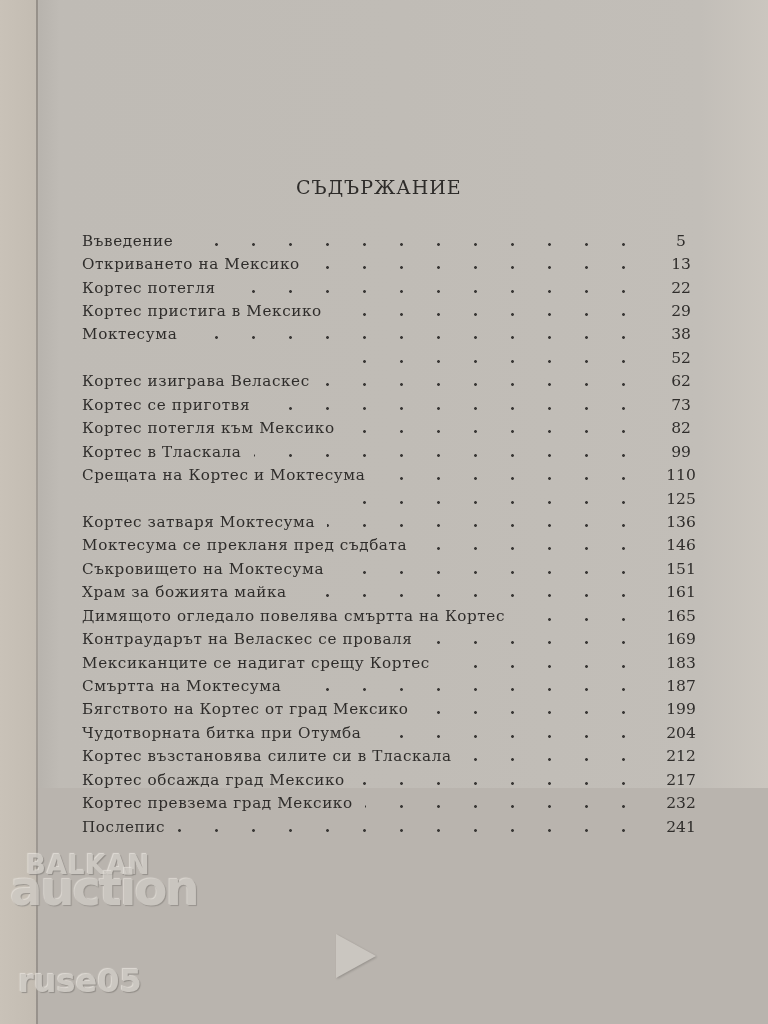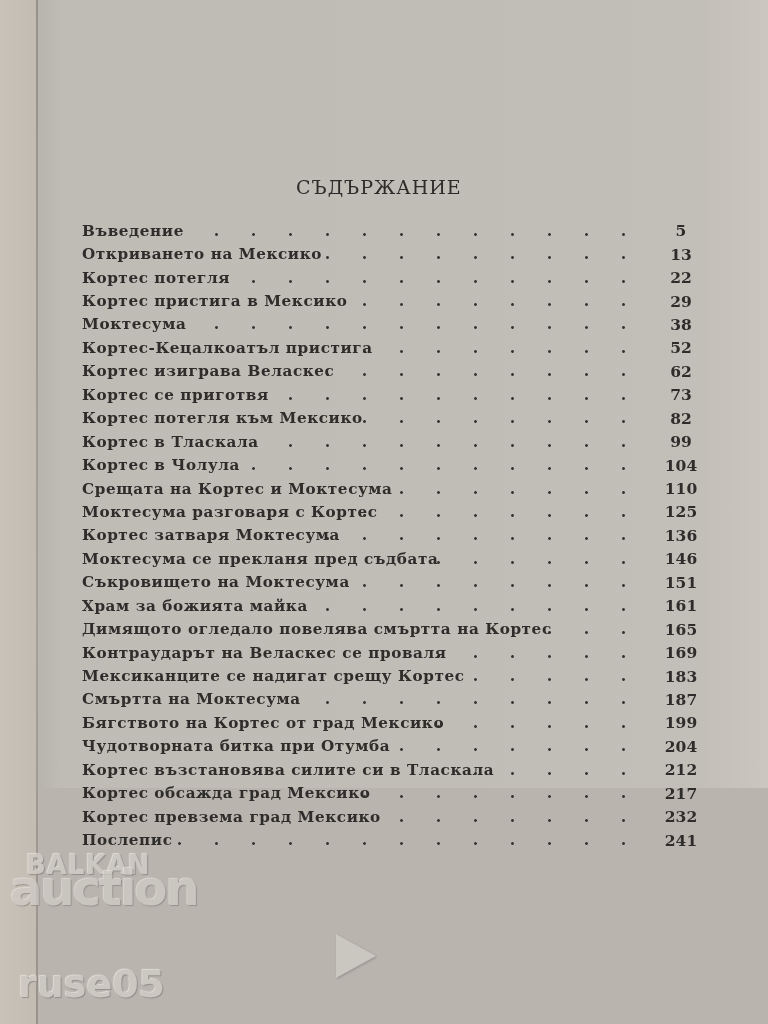--- a/index.html
+++ b/index.html
@@ -21,21 +21,21 @@
     .left-strip {
       position: absolute; left: 0; top: 0; width: 36px; height: 1024px;
       background: linear-gradient(90deg, #c9c2b8, #c3bcb2);
     }
     .title {
       position: absolute; left: 296px; top: 176px;
       font-family: "DejaVu Serif", serif;
       font-size: 19px; letter-spacing: 1px; color: #2e2c2a;
     }
     .toc {
-      position: absolute; left: 82px; top: 219px; width: 630px; font-weight: bold;
+      position: absolute; left: 82px; top: 229px; width: 630px;
     }
     .toc-row {
       position: relative; height: 23.45px; display: flex; align-items: center;
     }
     .toc-label {
       font-family: "DejaVu Serif", serif; font-size: 15.2px; color: #2f2d2b;
       white-space: nowrap; letter-spacing: 0.6px;
       background: transparent; padding-right: 8px; position: relative; z-index: 2;
     }
     .toc-dots {
@@ -48,21 +48,21 @@
       position: absolute; right: 0; width: 62px; text-align: center;
       font-family: "DejaVu Serif", serif; font-size: 15.5px; color: #2f2d2b;
     }
     .watermark {
       position: absolute; left: 6px; top: 850px; pointer-events: none;
       font-family: "DejaVu Sans", sans-serif; color: #cfcbc5;
       text-shadow: 1px 1px 1px #8c8883, -1px -1px 1px #e6e2dc;
     }
     .wm-brand { position: absolute; left: 20px; top: 0; font-size: 26px; font-weight: bold; letter-spacing: 1px; opacity: 0.85;}
     .wm-auction { position: absolute; left: 4px; top: 10px; font-size: 48px; font-weight: bold; letter-spacing: -2px; opacity: 0.75;}
-    .wm-user { position: absolute; left: 12px; top: 112px; font-size: 38px; font-weight: bold; opacity: 0.85;}
+    .wm-user { position: absolute; left: 12px; top: 112px; font-size: 32px; font-weight: bold; opacity: 0.85;}
     .wm-arrow {
       position: absolute; left: 330px; top: 84px; width: 0; height: 0;
       border-top: 22px solid transparent; border-bottom: 22px solid transparent;
       border-left: 40px solid #cfcbc5; opacity: 0.8;
       filter: drop-shadow(1px 1px 1px #8c8883);
     }
   </style>
 </head>
 <body>
 
@@ -93,21 +93,20 @@
         <span class="toc-label">Кортес пристига в Мексико</span>
         <span class="toc-page">29</span>
       </div>
       <div class="toc-row">
         <div class="toc-dots" style="left: 107px;"></div>
         <span class="toc-label">Моктесума</span>
         <span class="toc-page">38</span>
       </div>
       <div class="toc-row">
         <div class="toc-dots" style="left: 273px;"></div>
-        <span class="toc-label">Кортес-Кецалкоатъл пристига</span>
         <span class="toc-page">52</span>
       </div>
       <div class="toc-row">
         <div class="toc-dots" style="left: 240px;"></div>
         <span class="toc-label">Кортес изиграва Веласкес</span>
         <span class="toc-page">62</span>
       </div>
       <div class="toc-row">
         <div class="toc-dots" style="left: 180px;"></div>
         <span class="toc-label">Кортес се приготвя</span>
@@ -117,32 +116,26 @@
         <div class="toc-dots" style="left: 265px;"></div>
         <span class="toc-label">Кортес потегля към Мексико</span>
         <span class="toc-page">82</span>
       </div>
       <div class="toc-row">
         <div class="toc-dots" style="left: 172px;"></div>
         <span class="toc-label">Кортес в Тласкала</span>
         <span class="toc-page">99</span>
       </div>
       <div class="toc-row">
-        <div class="toc-dots" style="left: 154px;"></div>
-        <span class="toc-label">Кортес в Чолула</span>
-        <span class="toc-page">104</span>
-      </div>
-      <div class="toc-row">
         <div class="toc-dots" style="left: 295px;"></div>
         <span class="toc-label">Срещата на Кортес и Моктесума</span>
         <span class="toc-page">110</span>
       </div>
       <div class="toc-row">
         <div class="toc-dots" style="left: 279px;"></div>
-        <span class="toc-label">Моктесума разговаря с Кортес</span>
         <span class="toc-page">125</span>
       </div>
       <div class="toc-row">
         <div class="toc-dots" style="left: 245px;"></div>
         <span class="toc-label">Кортес затваря Моктесума</span>
         <span class="toc-page">136</span>
       </div>
       <div class="toc-row">
         <div class="toc-dots" style="left: 337px;"></div>
         <span class="toc-label">Моктесума се прекланя пред съдбата</span>

